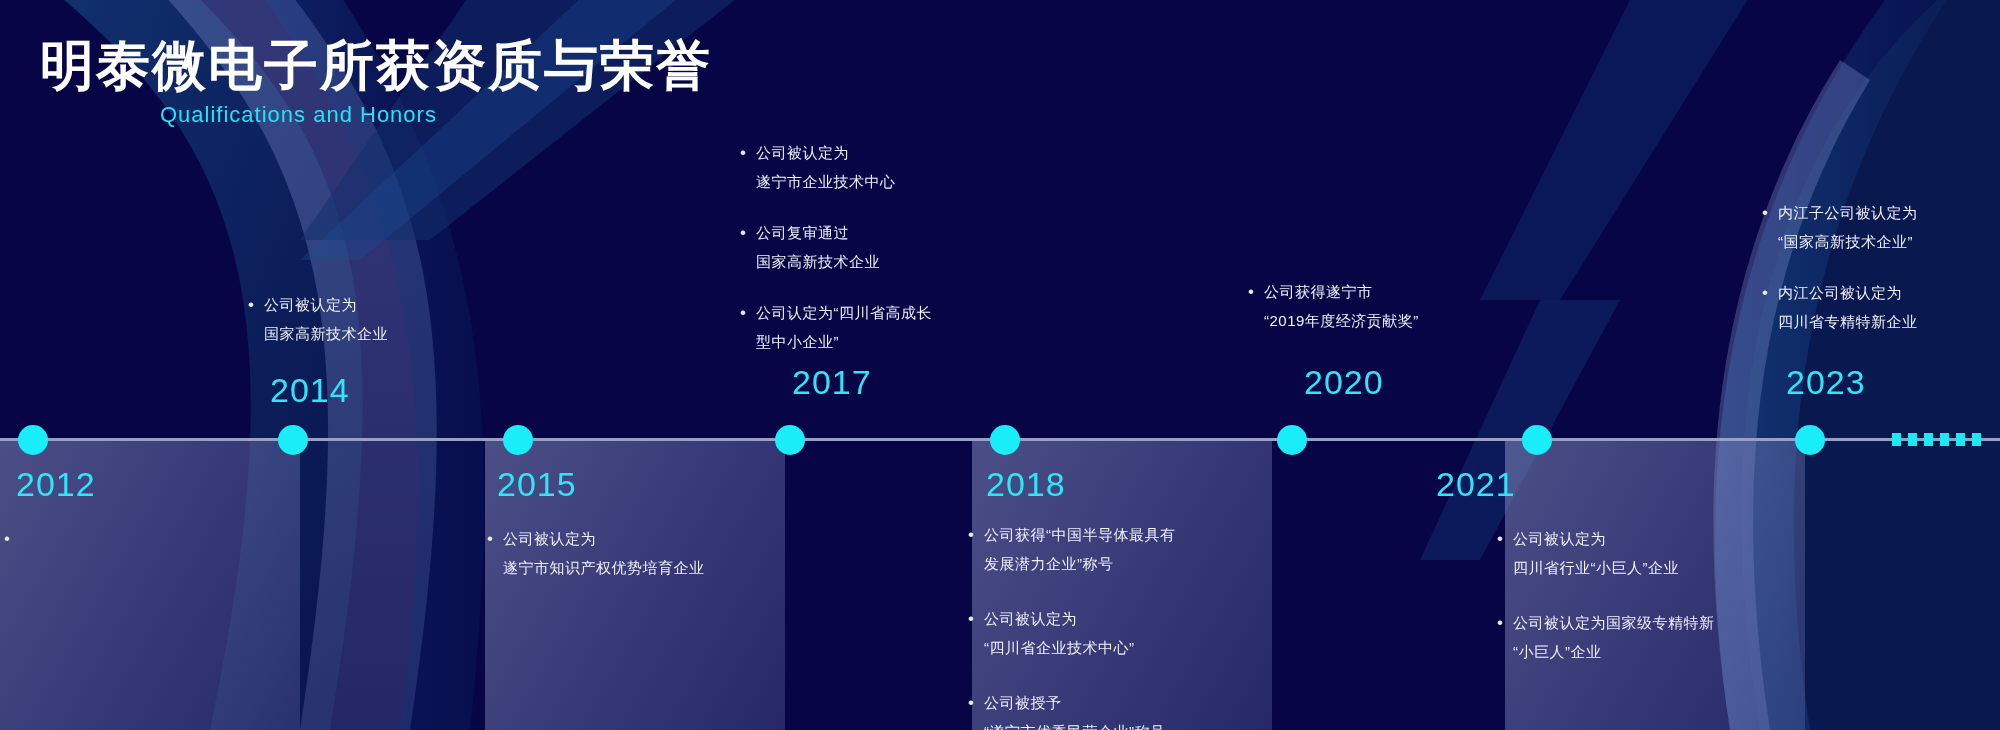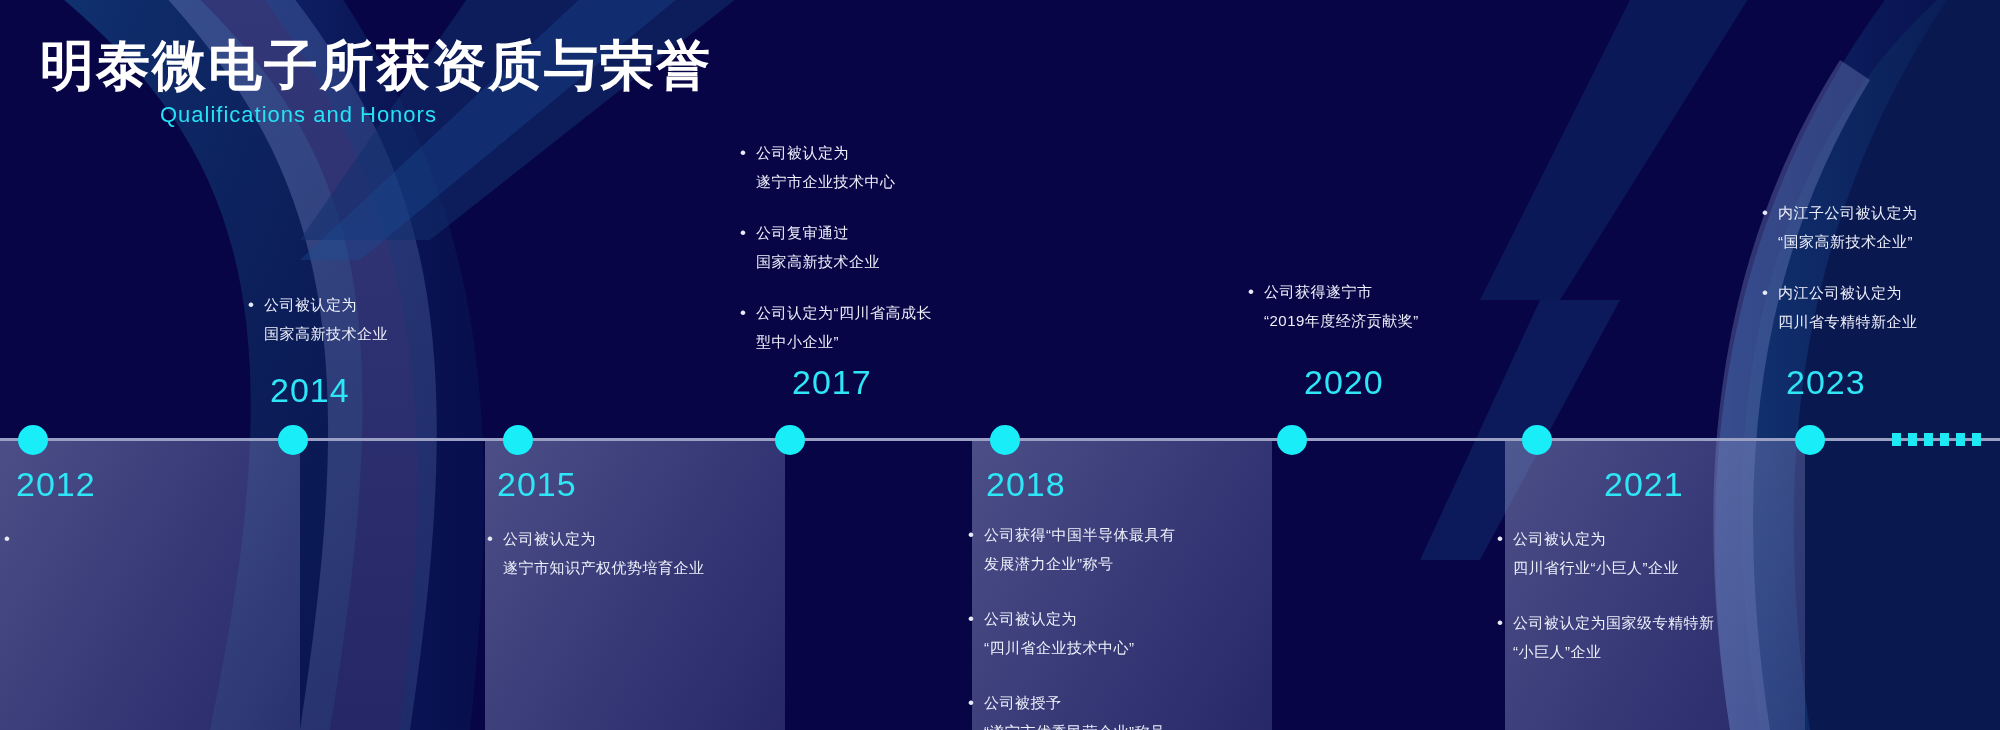--- a/index.html
+++ b/index.html
@@ -195,21 +195,21 @@
 
   <div class="year" style="left:1304px;top:363px;">2020</div>
   <div class="group" style="left:1248px;top:277px;width:320px;">
     <div class="bullet">
       <span class="dotmark">•</span>
       <span class="btext">公司获得遂宁市
 “2019年度经济贡献奖”</span>
     </div>
   </div>
 
-  <div class="year below" style="left:1604px;">2021</div>
+  <div class="year below" style="left:1436px;">2021</div>
   <div class="group below" style="left:1497px;top:524px;width:320px;">
     <div class="bullet">
       <span class="dotmark">•</span>
       <span class="btext">公司被认定为
 四川省行业“小巨人”企业</span>
     </div>
     <div class="bullet">
       <span class="dotmark">•</span>
       <span class="btext">公司被认定为国家级专精特新
 “小巨人”企业</span>

